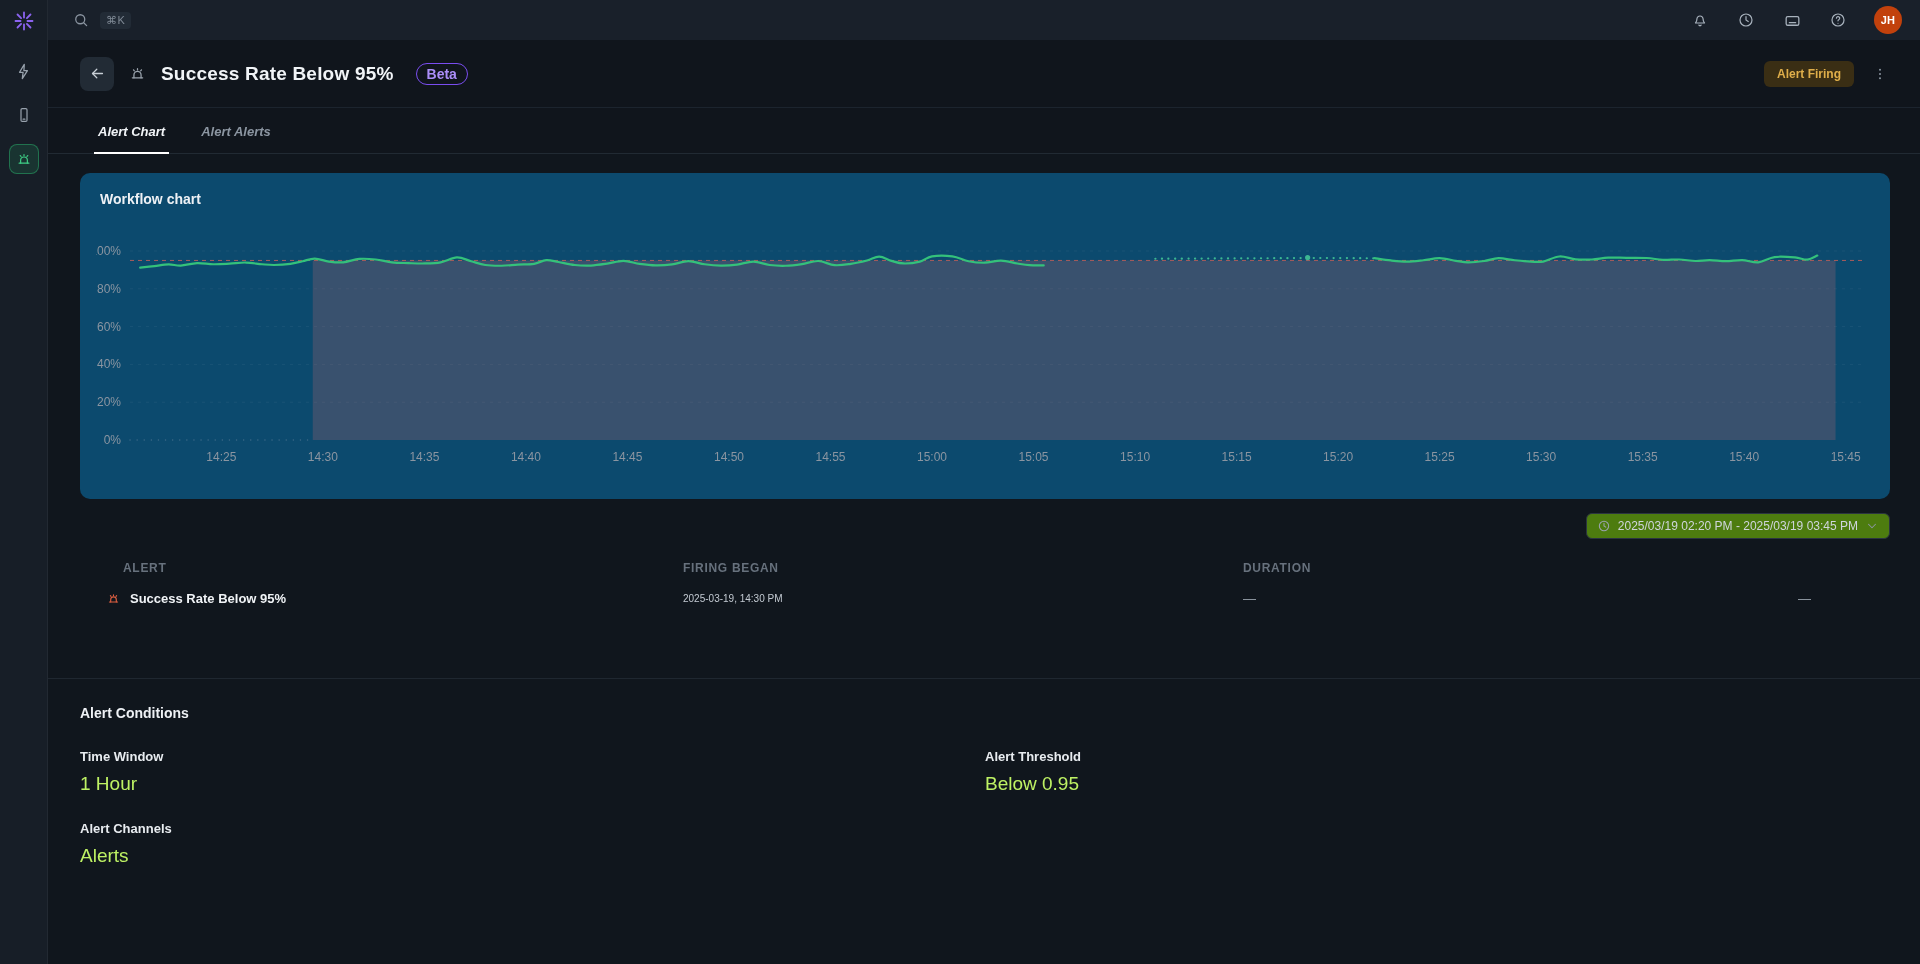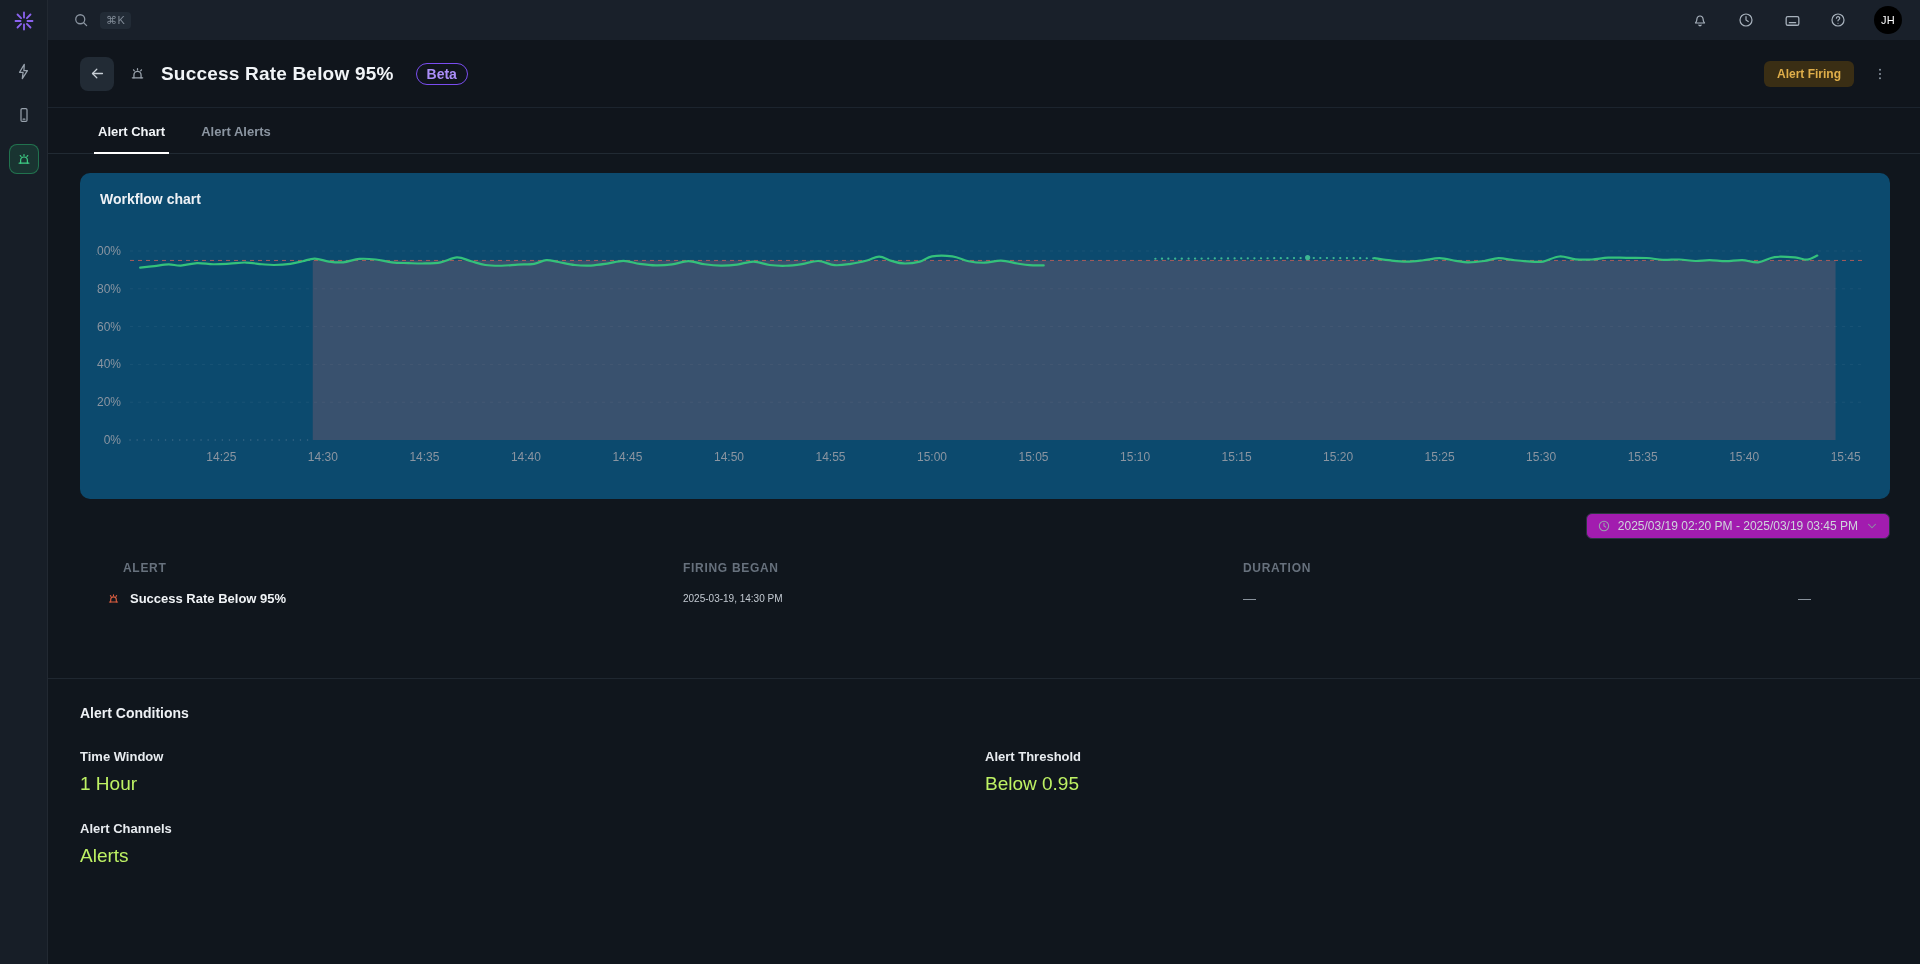--- a/index.html
+++ b/index.html
@@ -16,45 +16,45 @@
 
   
   .main { flex:1; display:flex; flex-direction:column; background:#10161d; }
 
   
   .topbar { height:40px; background:#19202a; display:flex; align-items:center; padding:0 18px 0 24px; flex:0 0 40px; }
   .search { display:flex; align-items:center; gap:10px; color:#8b95a1; cursor:pointer; }
   .kbd { background:#222b36; color:#7e8894; font-size:11px; padding:2px 6px; border-radius:4px; letter-spacing:0.5px; }
   .topbar-right { margin-left:auto; display:flex; align-items:center; gap:26px; color:#a8b2bd; }
   .top-icon { width:20px; height:20px; display:flex; align-items:center; justify-content:center; cursor:pointer; }
-  .avatar { width:28px; height:28px; border-radius:50%; background:#000000; color:#ffffff; font-size:11px; font-weight:normal; display:flex; align-items:center; justify-content:center; letter-spacing:0.3px; cursor:pointer; }
+  .avatar { width:28px; height:28px; border-radius:50%; background:#c2410c; color:#ffffff; font-size:11px; font-weight:bold; display:flex; align-items:center; justify-content:center; letter-spacing:0.3px; cursor:pointer; }
 
   
   .page-header { height:68px; background:#10151c; border-bottom:1px solid #1c242e; display:flex; align-items:center; padding:0 30px 0 32px; gap:14px; }
   .back-btn { width:34px; height:34px; background:#222b35; border-radius:8px; display:flex; align-items:center; justify-content:center; color:#c8cfd6; cursor:pointer; }
   .hdr-alarm { color:#9aa3ad; display:flex; }
   .page-title { font-size:19px; font-weight:700; color:#f1f4f7; letter-spacing:0.2px; }
   .beta { margin-left:8px; font-size:14px; color:#ab8ef8; border:1px solid #7a4df0; border-radius:999px; padding:2px 10px; font-weight:700; }
   .hdr-right { margin-left:auto; display:flex; align-items:center; gap:16px; }
   .status-btn { background:#3a2e14; color:#dfae4a; font-size:12px; font-weight:600; padding:6px 13px; border-radius:6px; border:none; cursor:pointer; font-family:inherit; }
   .kebab { color:#8b95a1; width:20px; height:20px; display:flex; align-items:center; justify-content:center; cursor:pointer; }
 
   
-  .tabs { display:flex; gap:28px; padding:0 0 0 46px; border-bottom:1px solid #212a33; background:#10151c; }
+  .tabs { display:flex; gap:28px; padding:0 0 0 46px; border-bottom:1px solid #212a33; background:#10151c;font-style:italic; }
   .tab { font-size:13px; padding:16px 4px 13px; cursor:pointer; color:#8b95a1; font-weight:600; border-bottom:2px solid transparent; margin-bottom:-1px; }
   .tab.active { color:#f2f5f8; border-bottom-color:#ffffff; }
 
   
   .content { flex:1; overflow:hidden; }
   .chart-panel { margin:19px 30px 0 32px; background:#0c4a6e; border-radius:10px; padding:18px 16px 8px; }
   .chart-title { font-size:14px; font-weight:600; color:#eef1f5; margin:0 0 16px 4px; }
   .chart-svg { width:100%; height:268px; display:block; }
 
   .range-row { display:flex; justify-content:flex-end; margin:14px 30px 0 32px; }
-  .range-pill { display:inline-flex; align-items:center; gap:7px; background:#a21caf; border:1px solid #2b3540; border-radius:6px; padding:5px 10px; font-size:12px; color:#cfd5dc; cursor:pointer; }
+  .range-pill { display:inline-flex; align-items:center; gap:7px; background:#4d7c0f; border:1px solid #2b3540; border-radius:6px; padding:5px 10px; font-size:12px; color:#cfd5dc; cursor:pointer; }
   .range-pill .chev { color:#8b95a1; display:flex; }
 
   
   .alerts-table { margin:14px 30px 0 58px; }
   .t-grid { display:grid; grid-template-columns:577px 560px 555px 1fr; align-items:center; }
   .t-head { font-size:12px; letter-spacing:0.7px; color:#67717d; font-weight:700; padding:8px 0; }
   .t-head.first { padding-left:17px; }
   .t-row { margin-top:8px; cursor:pointer; }
   .cell-alert { display:flex; align-items:center; gap:9px; font-size:13px; font-weight:600; color:#f0f3f6; }
   .cell-alert .row-alarm { color:#dd5f41; display:flex; }

